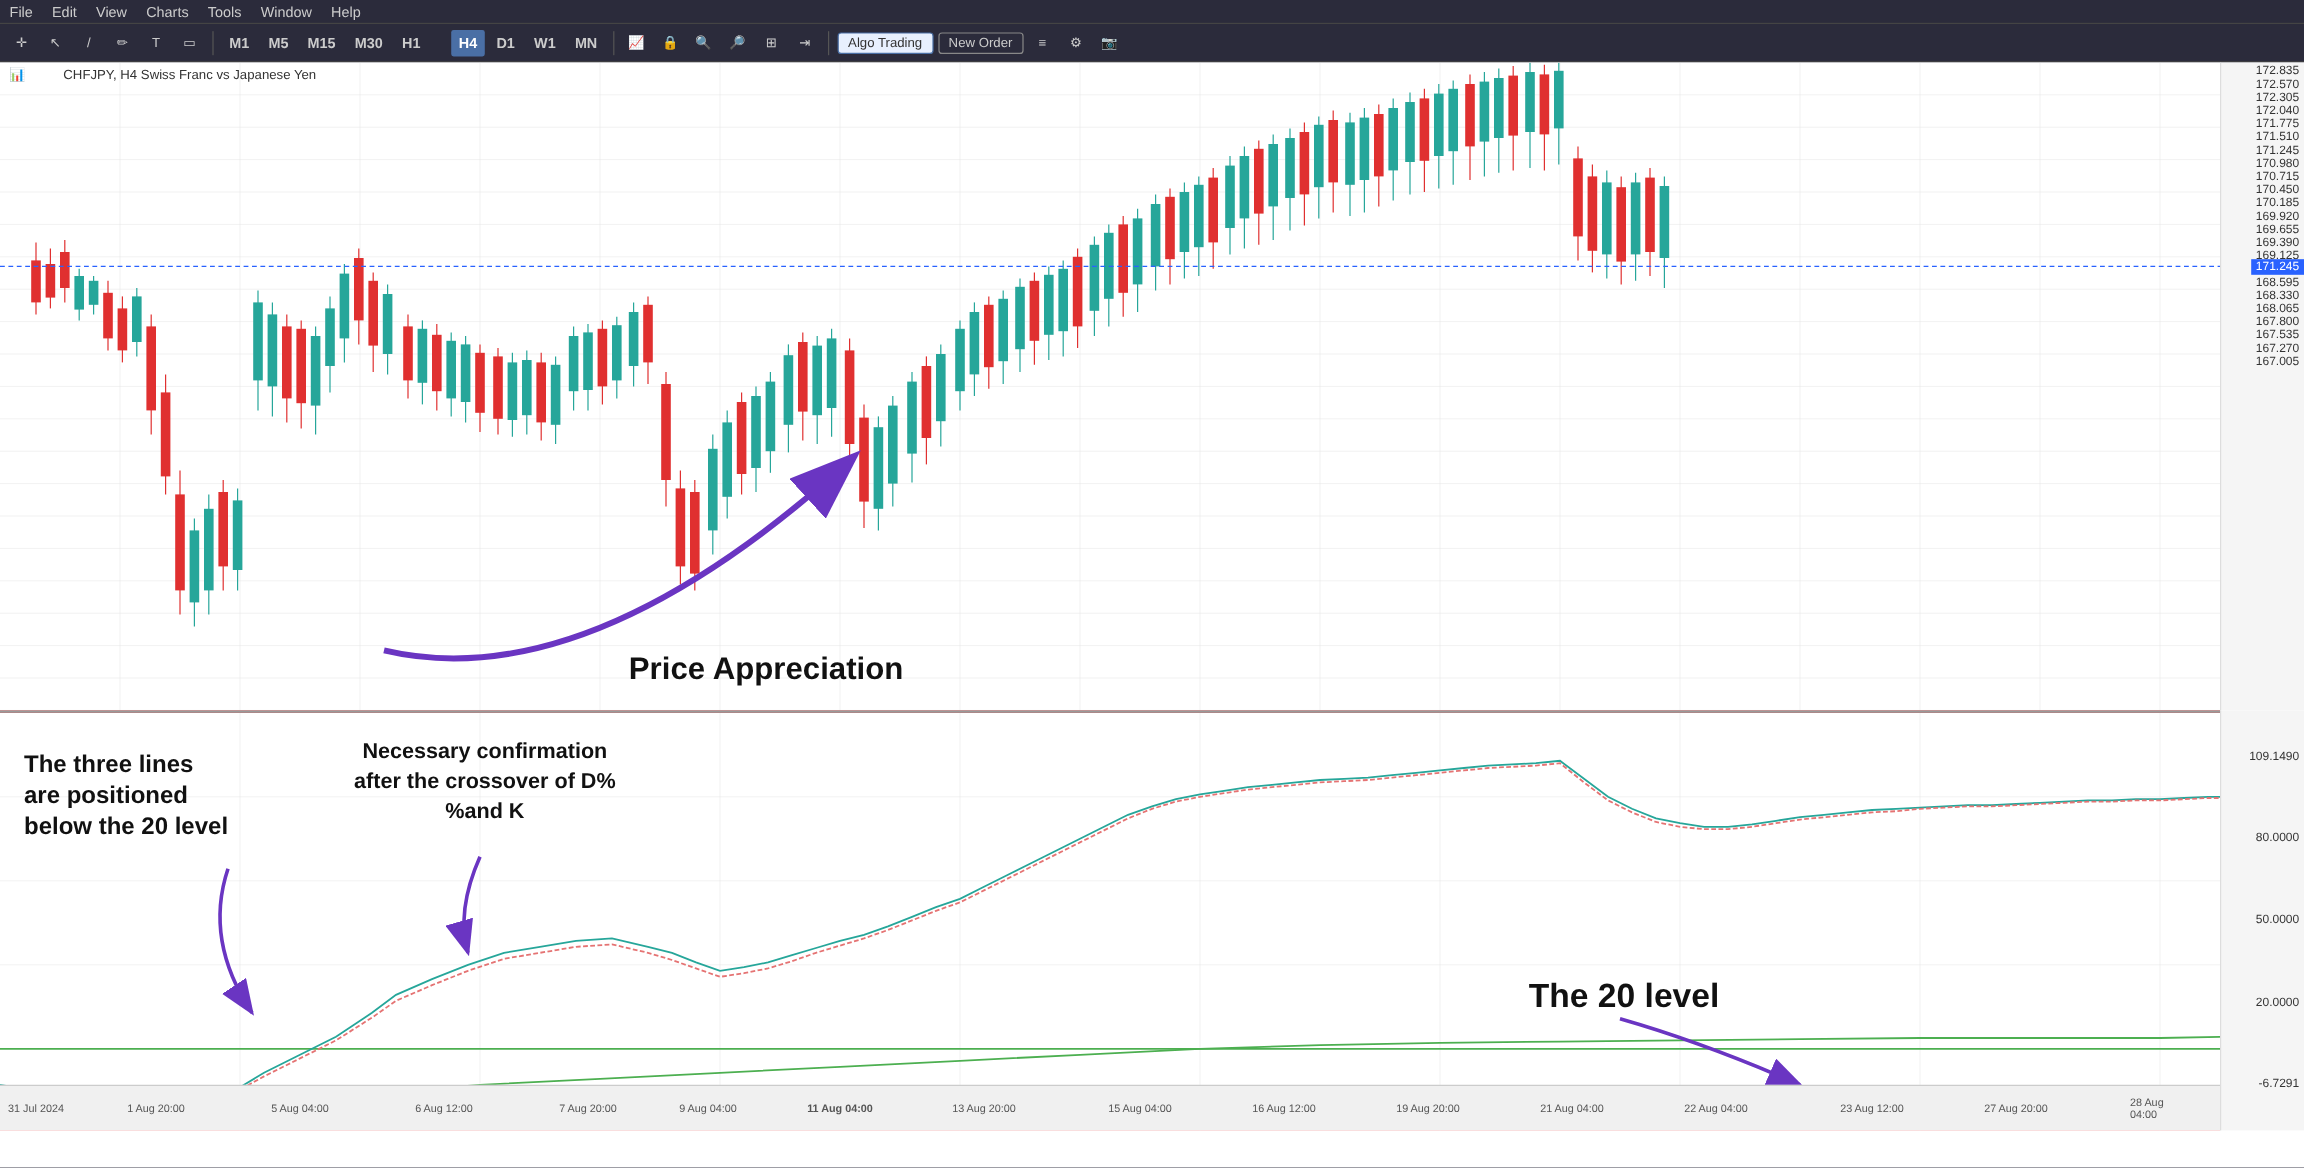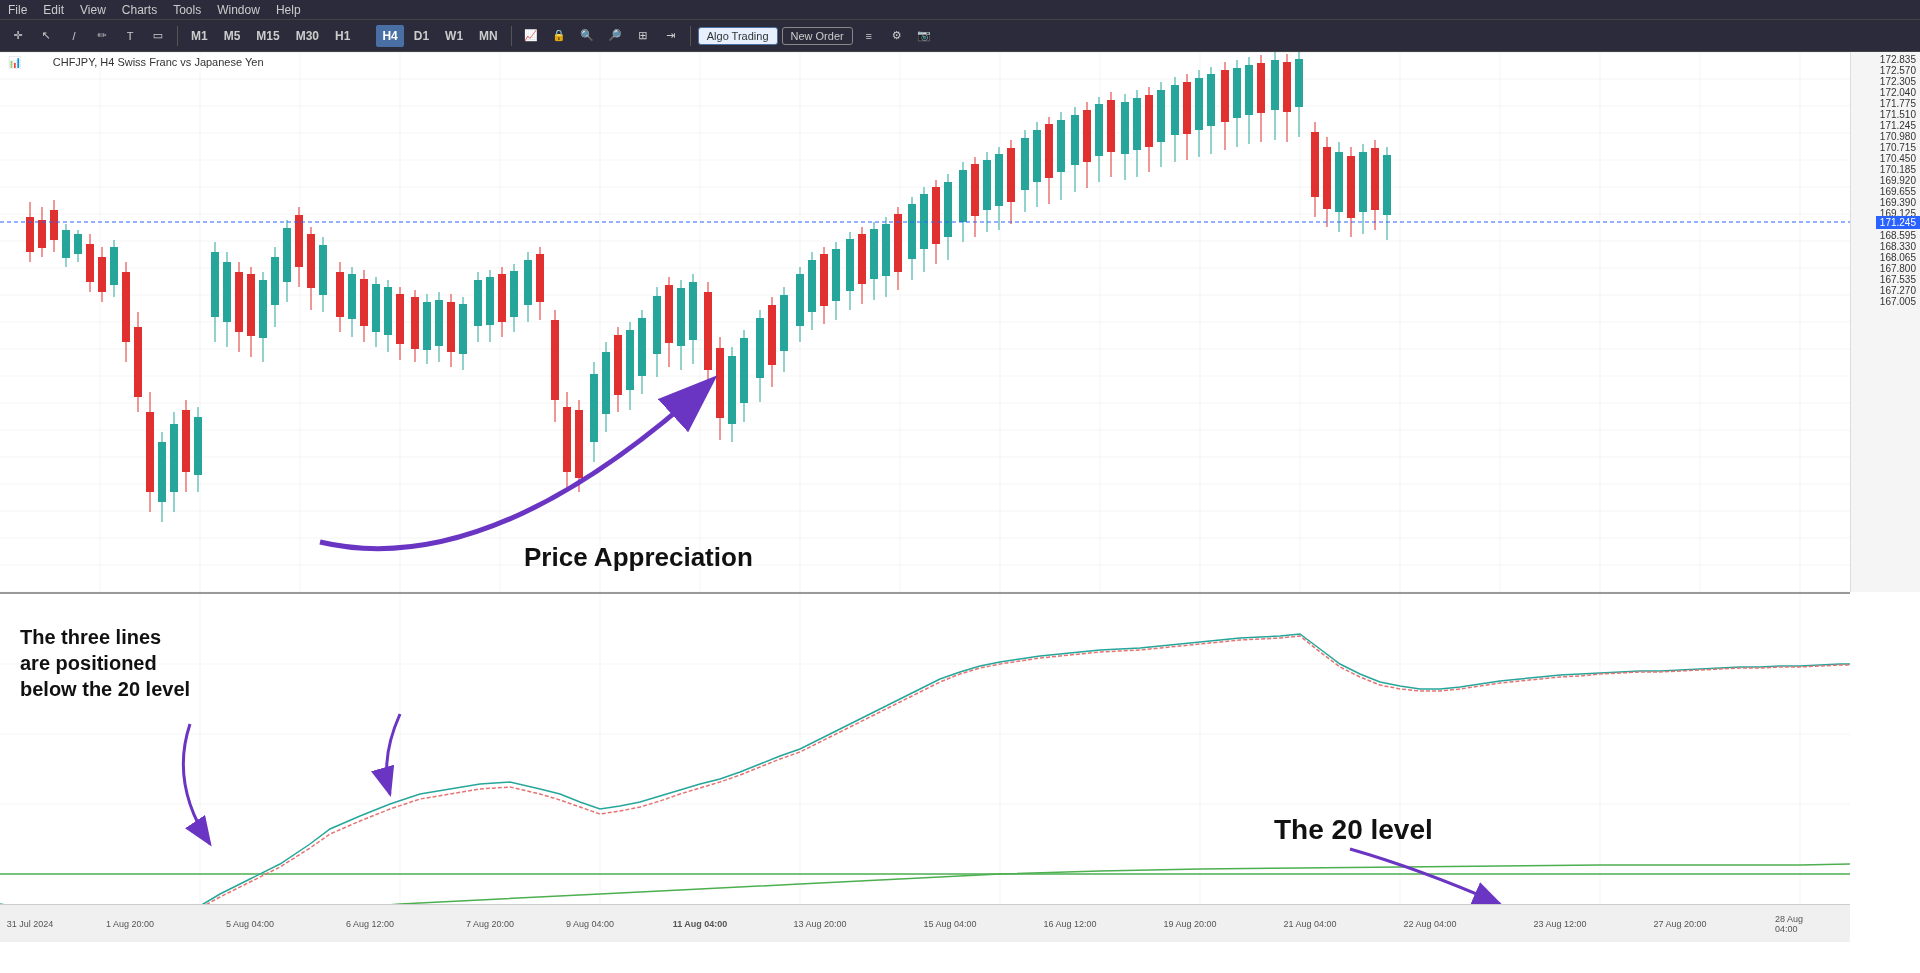--- a/index.html
+++ b/index.html
@@ -726,20 +726,21 @@
     <svg width="200" height="160" style="position:absolute; top:110px; left:130px;">
       <defs>
         <marker id="arr2" markerWidth="10" markerHeight="8" refX="9" refY="4" orient="auto">
           <polygon points="0 0, 10 4, 0 8" fill="#6a35c2"></polygon>
         </marker>
       </defs>
       <path d="M 60 20 Q 40 80 80 140" stroke="#6a35c2" stroke-width="3" fill="none" marker-end="url(#arr2)"></path>
     </svg>
 
     
+    <div style="position:absolute; top:20px; left:295px; font-size:18px; font-weight:700; color:#111; line-height:1.4; max-width:260px; text-align:center;">Necessary confirmation<br>after the crossover of D%<br>%and K</div>
     
     
     <svg width="120" height="100" style="position:absolute; top:110px; left:340px;">
       <defs>
         <marker id="arr3" markerWidth="10" markerHeight="8" refX="9" refY="4" orient="auto">
           <polygon points="0 0, 10 4, 0 8" fill="#6a35c2"></polygon>
         </marker>
       </defs>
       <path d="M 60 10 Q 40 55 50 90" stroke="#6a35c2" stroke-width="3" fill="none" marker-end="url(#arr3)"></path>
     </svg>
@@ -799,13 +800,20 @@
     <span class="price-label">168.330</span>
     <span class="price-label">168.065</span>
     <span class="price-label">167.800</span>
     <span class="price-label">167.535</span>
     <span class="price-label">167.270</span>
     <span class="price-label">167.005</span>
   </div>
 
   <div style="position:absolute; right:0; top:164px; background:#2962ff; color:#fff; font-size:10px; padding:1px 4px; z-index:10;">171.245</div>
 
+  <div class="indicator-scale">
+    <span class="price-label">109.1490</span>
+    <span class="price-label">80.0000</span>
+    <span class="price-label">50.0000</span>
+    <span class="price-label">20.0000</span>
+    <span class="price-label">-6.7291</span>
+  </div>
 </div>
 
 </body></html>

